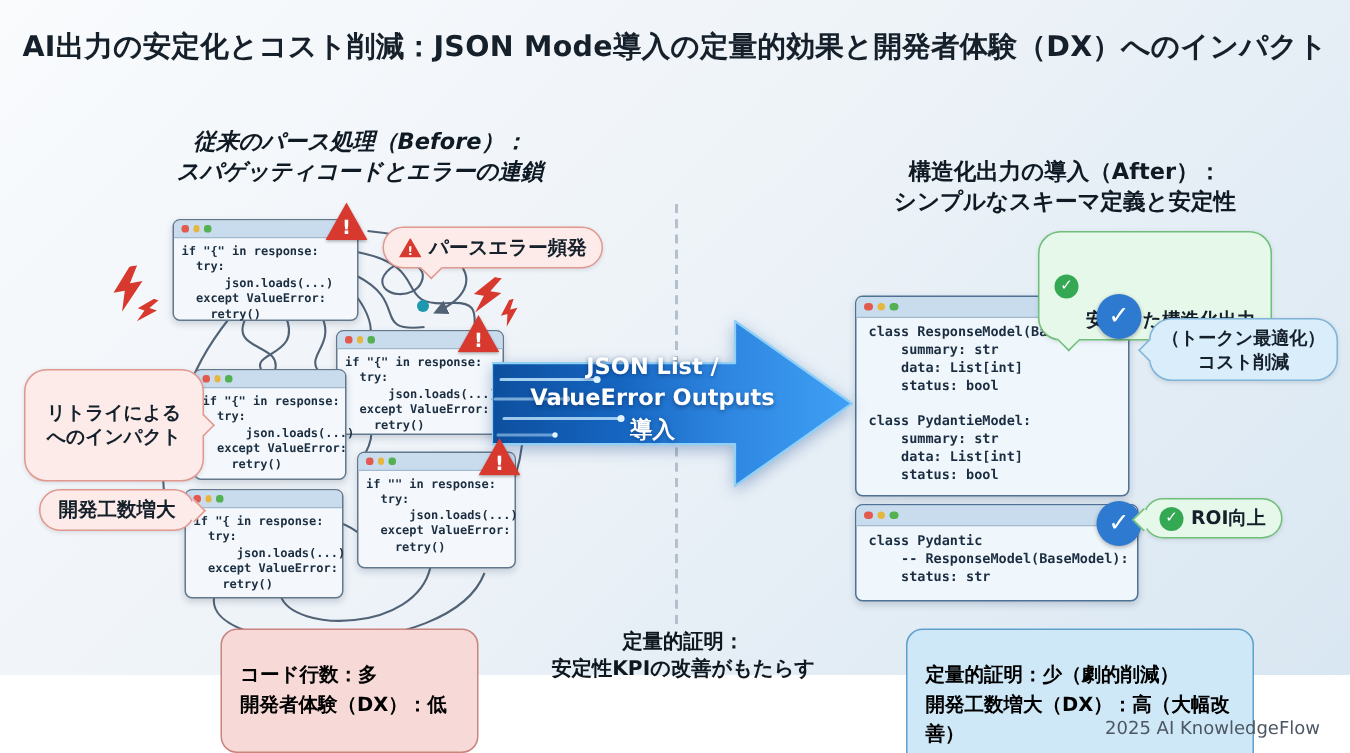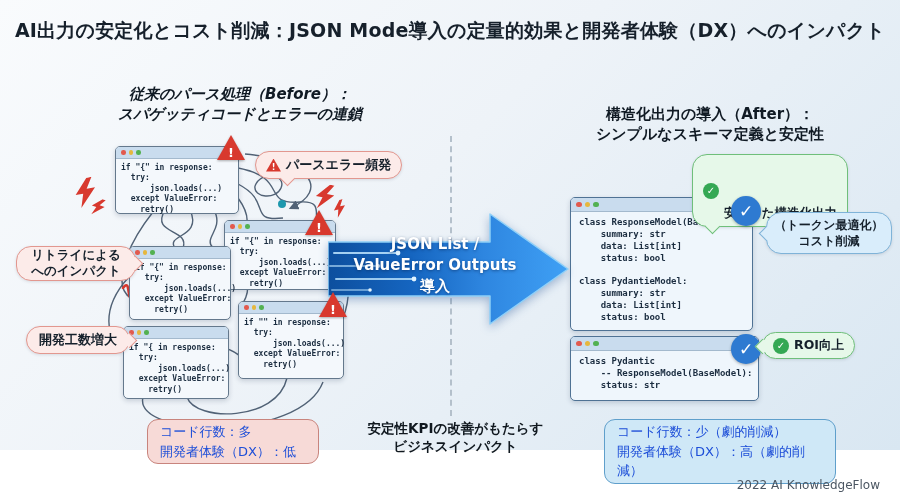--- a/index.html
+++ b/index.html
@@ -55,22 +55,22 @@
     display:flex;align-items:center;justify-content:center;z-index:5;
     box-shadow:0 1px 3px rgba(0,0,0,.3);color:#fff;font-size:17px;font-weight:700;}
   .chk-mini{width:16px;height:16px;border-radius:50%;background:#34a853;flex:0 0 auto;
     display:flex;align-items:center;justify-content:center;color:#fff;font-size:10px;font-weight:700;}
   
   .arrow-wrap{position:absolute;left:328px;top:208px;width:244px;height:122px;z-index:3;
     filter:drop-shadow(0 3px 5px rgba(20,70,140,.35));}
   .arrow-text{position:absolute;left:350px;top:234px;width:170px;text-align:center;color:#fff;
     font-weight:700;font-size:15px;line-height:1.4;z-index:4;text-shadow:0 1px 3px rgba(10,40,90,.55);}
   
-  .sumbox{position:absolute;border-radius:11px;padding:2px 12px;font-weight:400;
-    font-size:13px;line-height:1.5;color:#1d4ed8;z-index:2;}
+  .sumbox{position:absolute;border-radius:11px;padding:21px 12px;font-weight:700;
+    font-size:13px;line-height:1.5;color:#000000;z-index:2;}
   .pinkbox{background:#f7dad7;border:1.8px solid #c8847d;}
   .bluebox{background:#cfe8f7;border:1.8px solid #5f9fcb;}
   .proof{position:absolute;left:348px;top:419px;width:215px;text-align:center;
     font-size:13.5px;font-weight:700;line-height:1.35;color:#10181f;z-index:2;}
   .footer{position:absolute;left:680px;top:478px;width:200px;text-align:right;
     font-size:12px;color:#4c5763;z-index:2;}
   .tangle{position:absolute;left:95px;top:150px;z-index:1;}
   .bolt{position:absolute;z-index:3;}
 </style>
 </head>
@@ -211,21 +211,21 @@
     <div class="bubble-row">
       <span class="warn mini">
           <span class="tri"></span>
           <span class="warn-glyph">!</span>
         </span>
       <span style="font-size:13px;">パースエラー頻発</span>
     </div>
     <i class="tail t-down"></i>
   </div>
 
-  <div class="bubble pinkb" style="left:16px;top:246px;width:106px;text-align:center;font-size:12.5px;line-height:1.3;padding:0 6px;">
+  <div class="bubble pinkb" style="left:16px;top:246px;width:106px;text-align:center;font-size:12.5px;line-height:1.3;padding:20px 6px;">
     <div>リトライによる</div>
     <div>へのインパクト</div>
     <i class="tail t-right"></i>
   </div>
 
   <div class="bubble pinkb" style="left:26px;top:326px;padding:4px 12px;font-size:13px;">
     <span>開発工数増大</span>
     <i class="tail t-right"></i>
   </div>
 
@@ -320,24 +320,24 @@
     </div>
     <i class="tail t-left"></i>
   </div>
 
   <div class="sumbox pinkbox" style="left:147px;top:419px;width:146px;">
     <div>コード行数：多</div>
     <div>開発者体験（DX）：低</div>
   </div>
 
   <div class="proof">
+    <div>定量的証明：</div>
     <div>安定性KPIの改善がもたらす</div>
-    <div>ビジネスインパクト</div>
   </div>
 
   <div class="sumbox bluebox" style="left:604px;top:419px;width:206px;">
-    <div>コード行数：少（劇的削減）</div>
-    <div>開発者体験（DX）：高（劇的削減）</div>
-  </div>
-
-  <div class="footer">2022 AI KnowledgeFlow</div>
+    <div>定量的証明：少（劇的削減）</div>
+    <div>開発工数増大（DX）：高（大幅改善）</div>
+  </div>
+
+  <div class="footer">2025 AI KnowledgeFlow</div>
 
 </div>
 
 </body></html>

